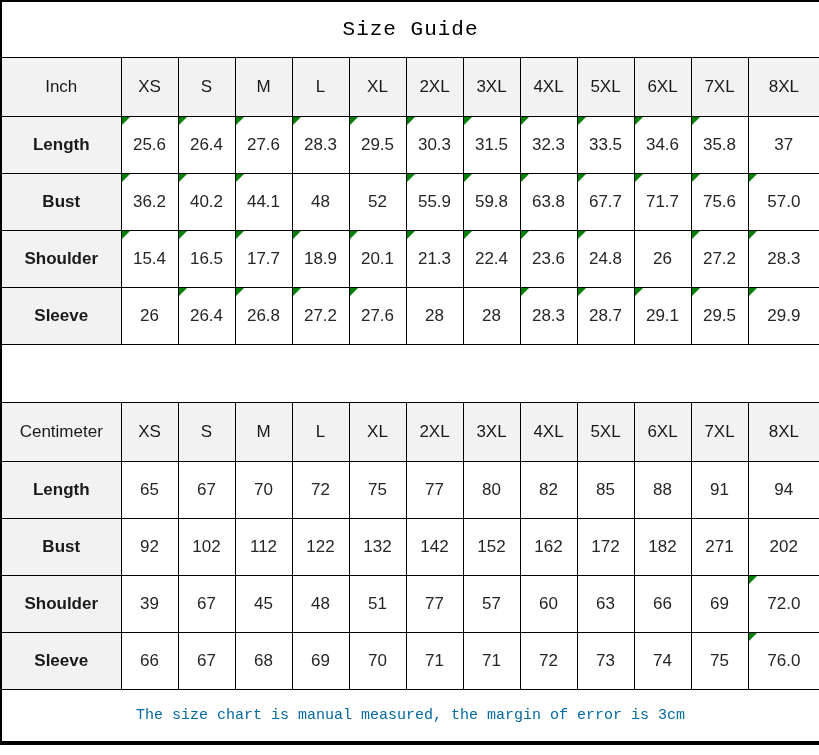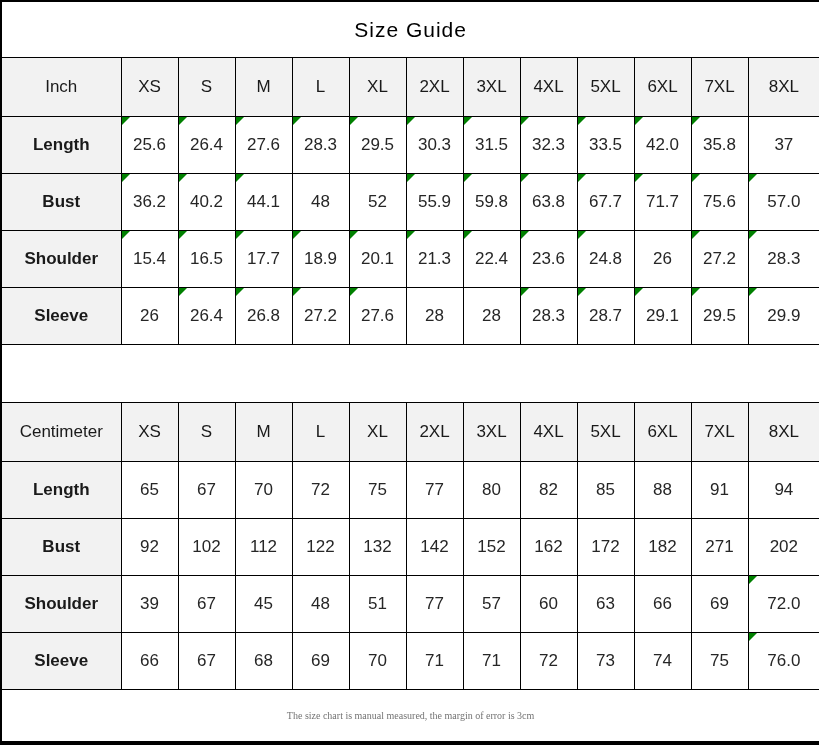--- a/index.html
+++ b/index.html
@@ -24,21 +24,21 @@
   td{
     border:1px solid var(--border);
     text-align:center;
     vertical-align:middle;
     position:relative;
     padding:0;
     overflow:hidden;
   }
   .title-cell{
     height:55px;
-    font-family:Liberation Sans, sans-serif;
+    font-family:Liberation Mono, monospace;
     font-size:21px;
     letter-spacing:1px;
     color:#000;
     margin-left:40px;
   }
   .head{
     background:var(--header-bg);
     font-weight:normal;
     font-size:17px;
     height:58px;
@@ -61,23 +61,23 @@
     content:"";
     position:absolute;
     top:0;left:0;
     width:0;height:0;
     border-top:8px solid var(--flag-green);
     border-right:8px solid transparent;
   }
   .gap-cell{height:57px;background:#ffffff;}
   .footer-cell{
     height:51px;
-    font-family:Liberation Serif, serif;
-    font-size:10px;
-    color:#737373;
+    font-family:Liberation Mono, monospace;
+    font-size:15px;
+    color:#0369a1;
   }
 </style>
 </head>
 <body>
 
 <div class="sheet">
   <table class="size-guide">
     <colgroup>
       <col style="width:120px">
       <col style="width:57px">
@@ -118,21 +118,21 @@
           <td class="rowlabel">Length</td>
           <td class="val flag">25.6</td>
           <td class="val flag">26.4</td>
           <td class="val flag">27.6</td>
           <td class="val flag">28.3</td>
           <td class="val flag">29.5</td>
           <td class="val flag">30.3</td>
           <td class="val flag">31.5</td>
           <td class="val flag">32.3</td>
           <td class="val flag">33.5</td>
-          <td class="val flag">42.0</td>
+          <td class="val flag">34.6</td>
           <td class="val flag">35.8</td>
           <td class="val">37</td>
         </tr>
         <tr class="data-row">
           <td class="rowlabel">Bust</td>
           <td class="val flag">36.2</td>
           <td class="val flag">40.2</td>
           <td class="val flag">44.1</td>
           <td class="val">48</td>
           <td class="val">52</td>

